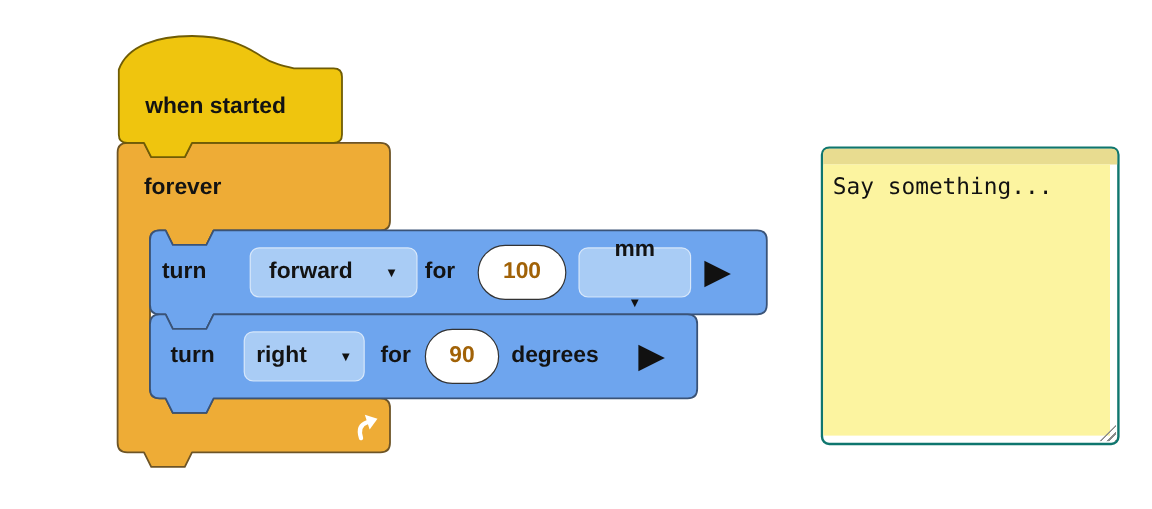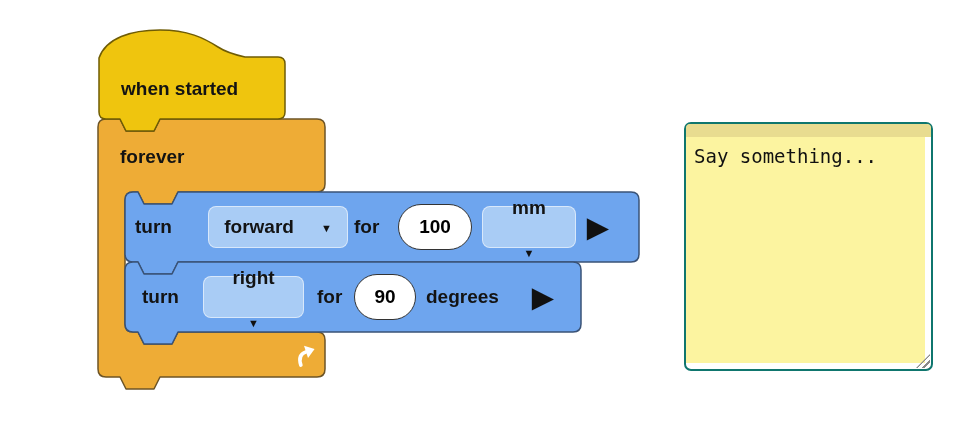--- a/index.html
+++ b/index.html
@@ -17,21 +17,21 @@
     position:absolute;height:42px;box-sizing:border-box;
     background:#a9ccf5;border:1px solid rgba(255,255,255,0.55);border-radius:8px;
     display:flex;align-items:center;justify-content:center;gap:27px;
     font-size:19px;font-weight:700;color:#131313;cursor:pointer;
   }
   .caret{font-size:11px;color:#111;transform:translateY(1px);}
   .oval-input{
     position:absolute;height:46px;box-sizing:border-box;background:#ffffff;
     border:1.5px solid #333333;border-radius:24px;
     display:flex;align-items:center;justify-content:center;
-    font-size:19px;font-weight:700;color:#000000;cursor:text;
+    font-size:19px;font-weight:700;color:#a16207;cursor:text;
   }
   .expand-arrow{
     position:absolute;width:30px;height:38px;display:flex;align-items:center;justify-content:center;
     font-size:29px;color:#111;cursor:pointer;line-height:1;
   }
   .loop-icon{position:absolute;transform:rotate(-18deg);}
   
   .note{
     position:absolute;box-sizing:border-box;background:#ffffff;
     border:2px solid #0f766e;border-radius:7px;
@@ -100,21 +100,21 @@
   <div class="oval-input" style="left:362px;top:204px;width:74px;">
     <span>100</span>
   </div>
   <div class="dropdown" style="left:446px;top:206px;width:94px;flex-direction:column;">
     <span>mm</span>
     <span class="caret">▼</span>
   </div>
   <div class="expand-arrow" style="left:547px;top:208px;">▶</div>
 
   <div class="blk-label" style="left:106px;top:283px;">turn</div>
-  <div class="dropdown" style="left:167px;top:276px;width:101px;flex-direction:column;">
+  <div class="dropdown" style="left:167px;top:276px;width:101px;">
     <span>right</span>
     <span class="caret">▼</span>
   </div>
   <div class="blk-label" style="left:281px;top:283px;">for</div>
   <div class="oval-input" style="left:318px;top:274px;width:62px;">
     <span>90</span>
   </div>
   <div class="blk-label" style="left:390px;top:283px;">degrees</div>
   <div class="expand-arrow" style="left:492px;top:278px;">▶</div>
 

